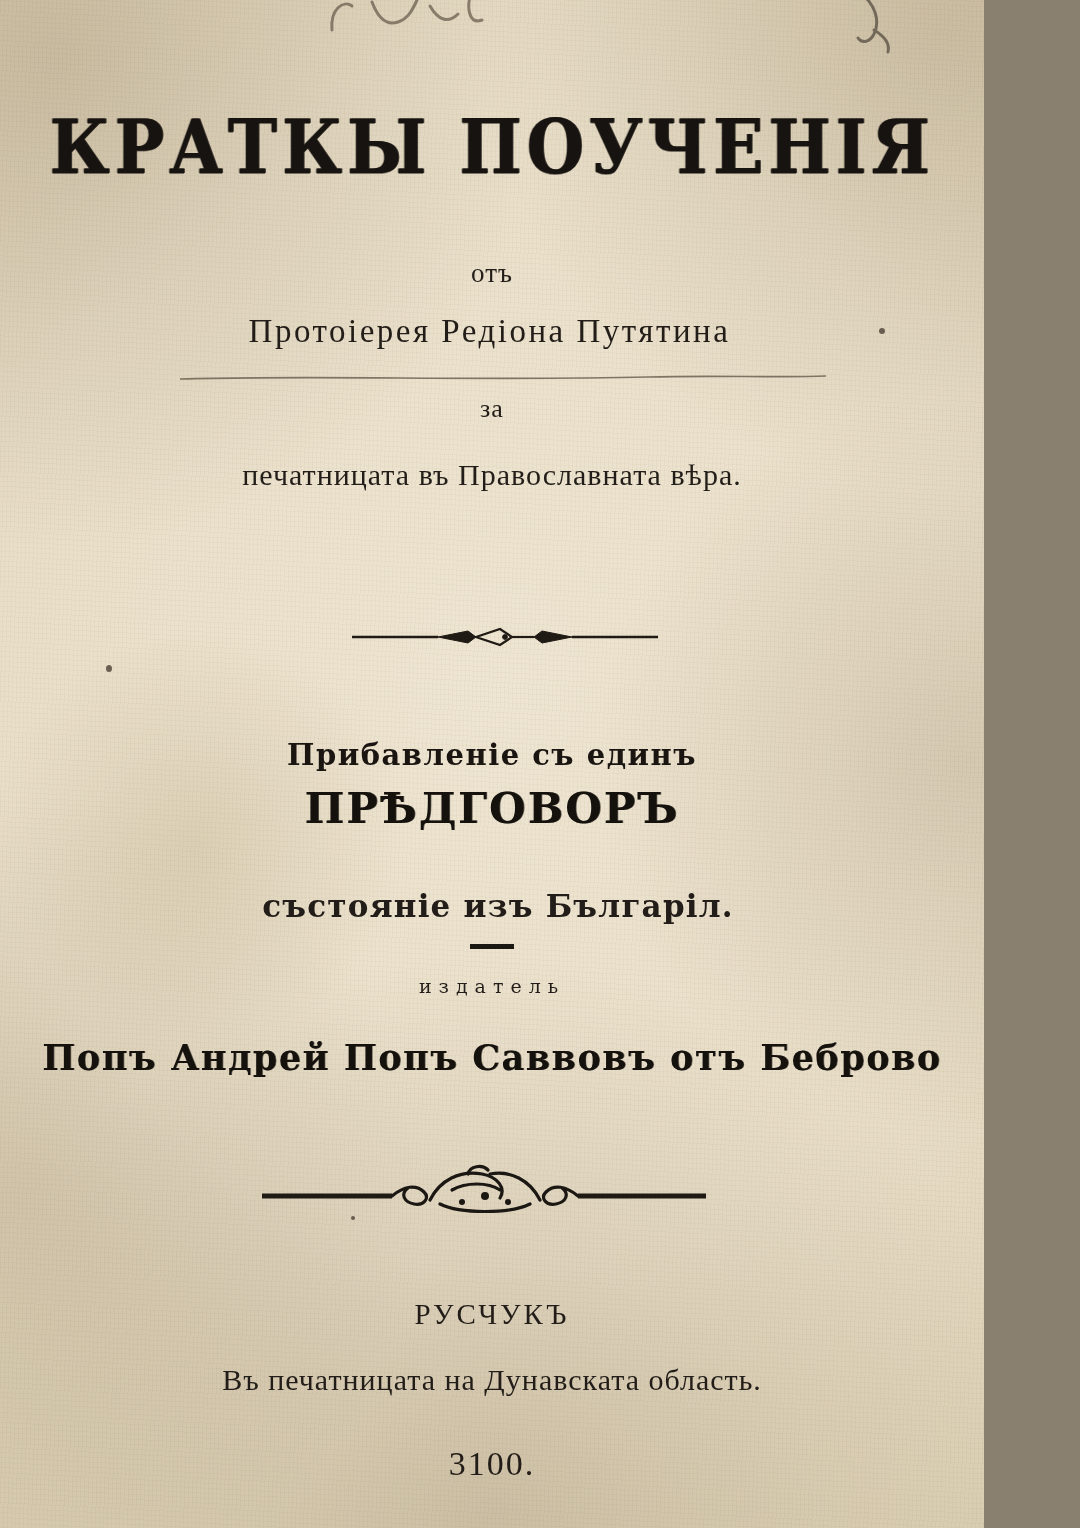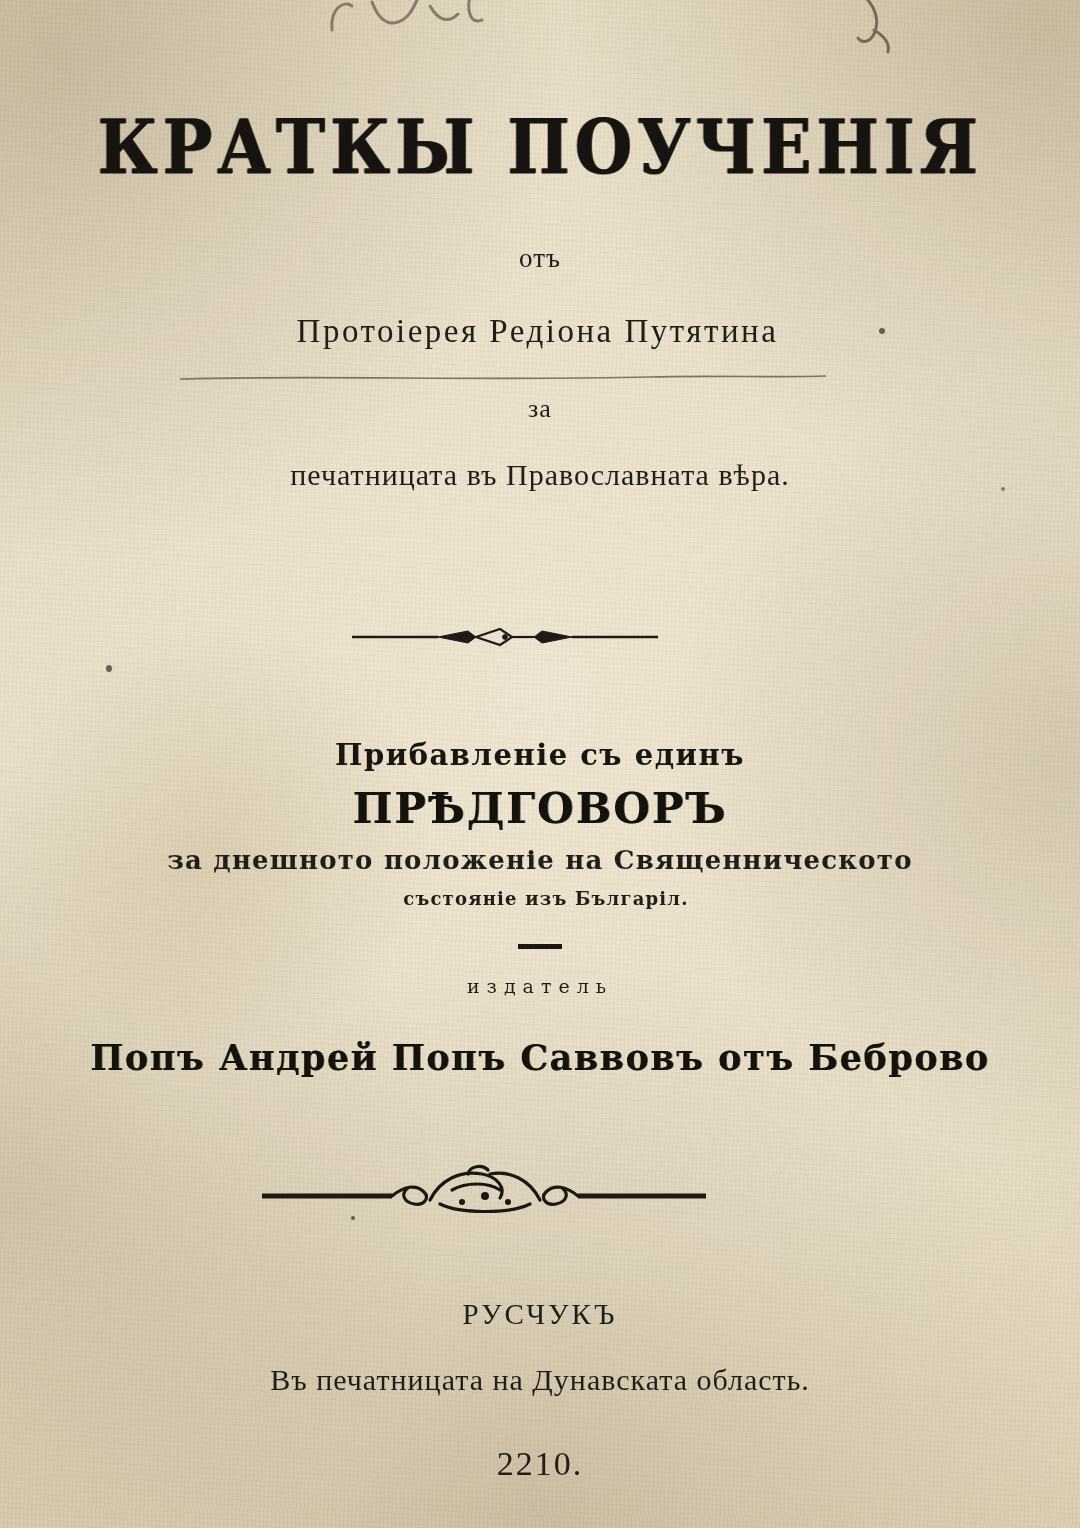--- a/index.html
+++ b/index.html
@@ -2,21 +2,21 @@
 <html><head>
 <meta charset="utf-8">
 <style>
   html, body {
     margin: 0;
     padding: 0;
     background: #8a8070;
   }
   .page {
     position: relative;
-    width: 1080px;
+    width: 984px;
     height: 1528px;
     overflow: hidden;
     background:
       radial-gradient(ellipse 120% 90% at 50% 45%, #eee5d2 0%, #e9dfc9 42%, #ddd1b6 72%, #cfc2a4 88%, #bfb194 100%);
     font-family: "Liberation Serif", "DejaVu Serif", serif;
     color: #221d18;
   }
   
   .page::before {
     content: "";
@@ -68,21 +68,21 @@
     font-weight: 700;
     font-size: 66px;
     letter-spacing: 5px;
     color: #171310;
     text-shadow: 1px 0 0 rgba(20,16,12,0.75), 0 1px 0 rgba(20,16,12,0.5), -1px 0 0 rgba(20,16,12,0.35);
     transform: scaleY(1.12);
   }
 
   .line-ot {
     position: absolute;
-    top: 243px;
+    top: 258px;
     left: 0; right: 0;
     font-size: 27px;
     letter-spacing: 1px;
   }
   .line-author {
     position: absolute;
     top: 313px;
     left: 0; right: 5px;
     font-size: 33px;
     letter-spacing: 2.5px;
@@ -152,21 +152,21 @@
     font-family: "DejaVu Serif", "Liberation Serif", serif;
     font-size: 26px;
     font-weight: 700;
     letter-spacing: 1.2px;
   }
   .blk-sub2 {
     position: absolute;
     top: 888px;
     left: 0; right: 0;
     font-family: "DejaVu Serif", "Liberation Serif", serif;
-    font-size: 18px;
+    font-size: 31px;
     font-weight: 700;
     letter-spacing: 1.2px;
     margin-left: 12px;
   }
   .short-rule {
     position: absolute;
     top: 944px;
     left: 50%;
     transform: translateX(-50%);
     width: 44px;
@@ -273,21 +273,20 @@
         <path d="M438 15 L 468 9 L 476 15 L 468 21 Z"></path>
         <path d="M572 15 L 542 9 L 534 15 L 542 21 Z"></path>
         <path d="M476 15 L 500 7 L 512 15 L 500 23 Z" fill="none" stroke-width="2.2"></path>
         <path d="M534 15 L 512 15" stroke-width="2.2"></path>
         <circle cx="505" cy="15" r="2.4"></circle>
       </g>
     </svg>
 
     <div class="blk-add">Прибавленіе съ единъ</div>
     <div class="blk-pred">ПРѢДГОВОРЪ</div>
-    <div class="blk-sub1">за днешното положеніе на Священническото</div>
     <div class="blk-sub2">състояніе изъ Българіл.</div>
 
     <div class="short-rule"></div>
 
     <div class="blk-publisher-label">издатель</div>
     <div class="blk-publisher">Попъ Андрей Попъ  Саввовъ отъ Беброво</div>
 
     <svg class="orn-2" viewBox="0 0 1080 70" aria-hidden="true">
       <g stroke="#1f1a14" fill="none" stroke-width="3">
         <path d="M262 36 H 392" stroke-width="5"></path>
@@ -304,21 +303,21 @@
       </g>
       <g fill="#1b1712">
         <circle cx="485" cy="36" r="4"></circle>
         <circle cx="462" cy="42" r="3"></circle>
         <circle cx="508" cy="42" r="3"></circle>
       </g>
     </svg>
 
     <div class="imprint-city">РУСЧУКЪ</div>
     <div class="imprint-press">Въ печатницата на Дунавската область.</div>
-    <div class="imprint-year">2210.</div>
+    <div class="imprint-year">3100.</div>
 
   </div>
 
   <div class="speck" style="left:879px; top:328px; width:6px; height:6px;"></div>
   <div class="speck" style="left:106px; top:665px; width:6px; height:7px;"></div>
   <div class="speck" style="left:351px; top:1216px; width:4px; height:4px;"></div>
   <div class="speck" style="left:1001px; top:487px; width:4px; height:4px; opacity:0.6;"></div>
 
 </div>
 

